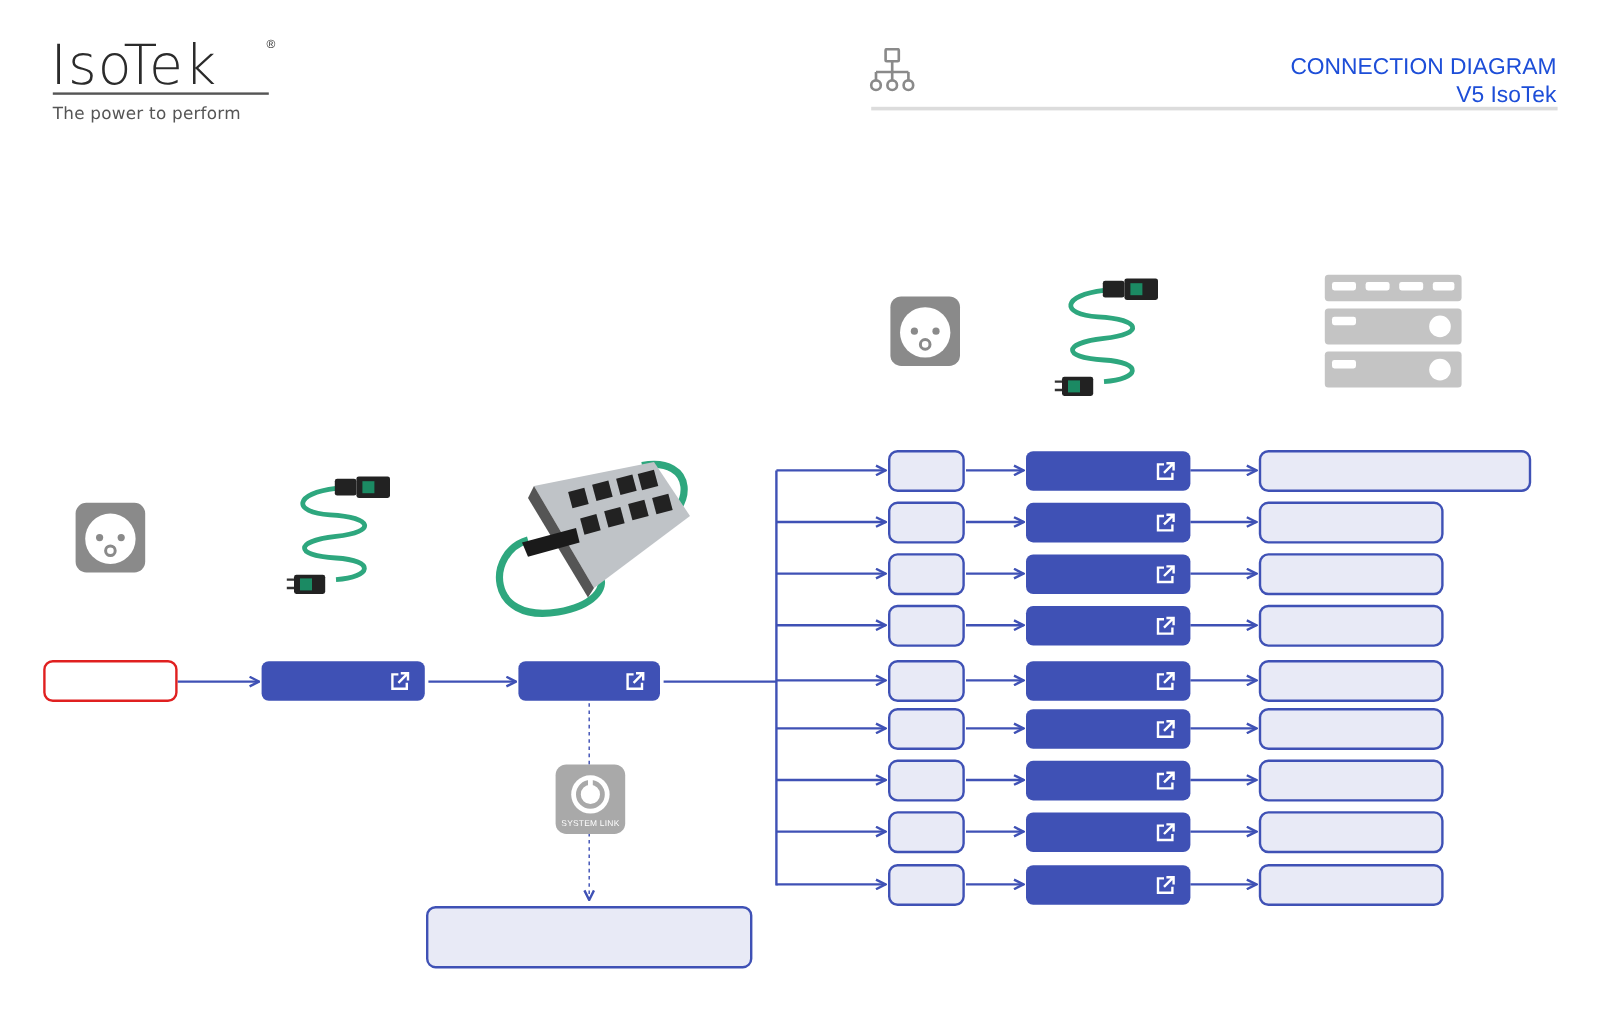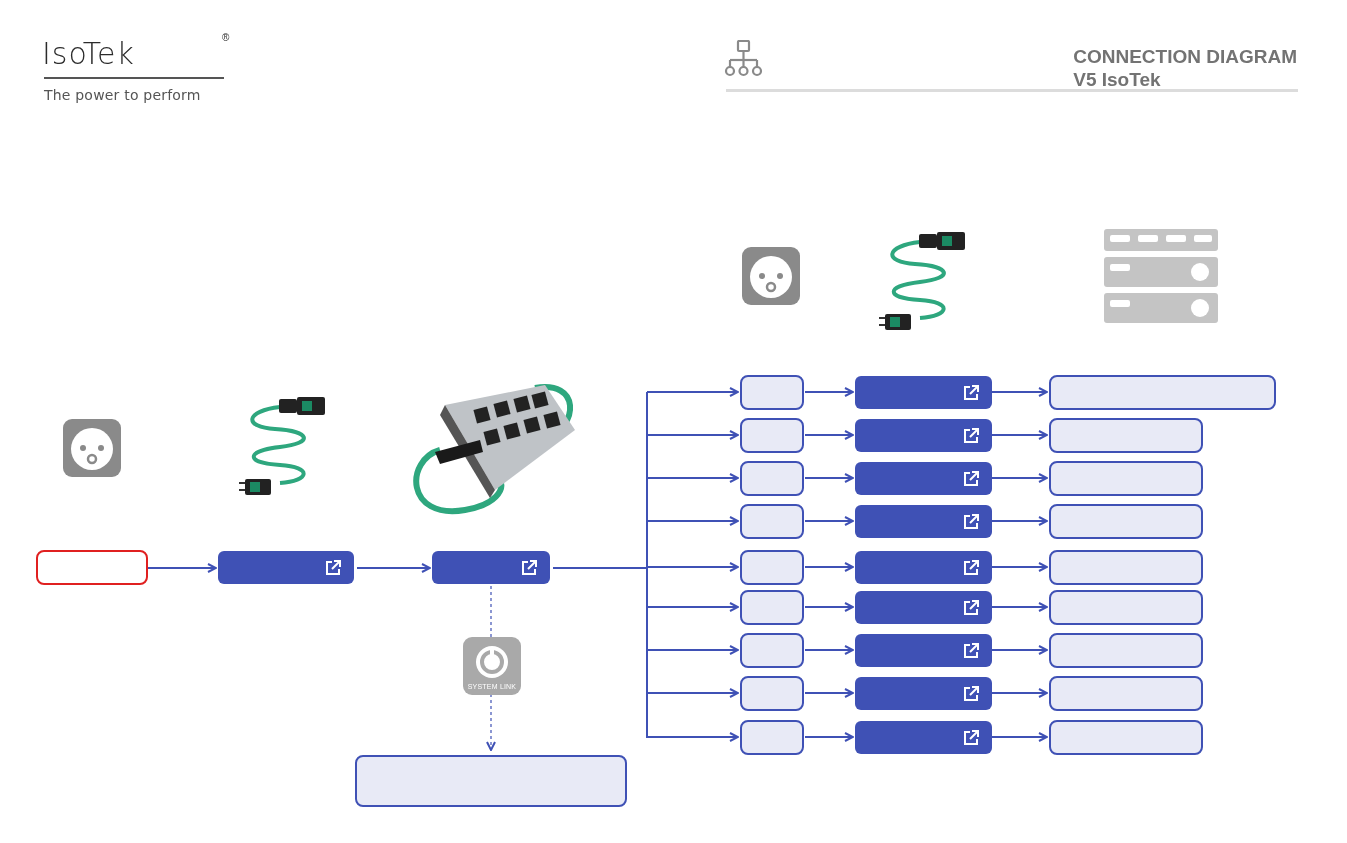--- a/index.html
+++ b/index.html
@@ -1,26 +1,26 @@
 <!DOCTYPE html>
 <html><head>
 <meta charset="utf-8">
 <style>
   html, body { margin:0; padding:0; background:#ffffff; }
   body { width:1347px; height:843px; position:relative; overflow:hidden; font-family:"Liberation Sans", sans-serif; }
   .abs { position:absolute; }
   
   .logo { left:42px; top:30px; width:200px; height:72px; }
-  .logo-word { position:absolute; left:0; top:0; font-family:"DejaVu Sans", sans-serif; font-size:30px; letter-spacing:1px; color:#2b2b2b; font-weight:300; line-height:48px; }
+  .logo-word { position:absolute; left:0; top:0; font-family:"DejaVu Sans", sans-serif; font-size:46px; letter-spacing:1px; color:#2b2b2b; font-weight:300; line-height:48px; }
   .logo-reg { position:absolute; left:180px; top:2px; font-size:10px; color:#2b2b2b; }
   .logo-rule { position:absolute; left:2px; top:47px; width:180px; height:2px; background:#555; }
   .logo-tag { position:absolute; left:2px; top:57px; font-family:"DejaVu Sans", sans-serif; font-size:14px; color:#555; letter-spacing:0.2px; }
   
   .hdr-icon { left:724px; top:40px; width:40px; height:38px; }
-  .hdr-title { right:50px; top:45px; text-align:left; font-weight:bold; color:#737373; font-size:19px; line-height:23px; }
+  .hdr-title { right:50px; top:45px; text-align:right; font-weight:normal; color:#1d4ed8; font-size:19px; line-height:23px; }
   .hdr-rule { left:726px; top:89px; width:572px; height:3px; background:#dcdcdc; }
   
   .box { position:absolute; box-sizing:border-box; border-radius:8px; }
   .outlet { border:2px solid #e02020; background:#fff; }
   .node-light { border:2px solid #3f51b5; background:#e8eaf6; }
   .node-dark { background:#3f51b5; border-radius:6px; }
   .ext { position:absolute; right:12px; top:50%; transform:translateY(-50%); width:18px; height:18px; }
   .icon-tile { position:absolute; background:#8a8a8a; border-radius:9px; }
   svg.lines { position:absolute; left:0; top:0; }
   .sys-label { position:absolute; left:0; width:100%; bottom:5px; text-align:center; font-size:7px; color:#fff; letter-spacing:0.2px; }

